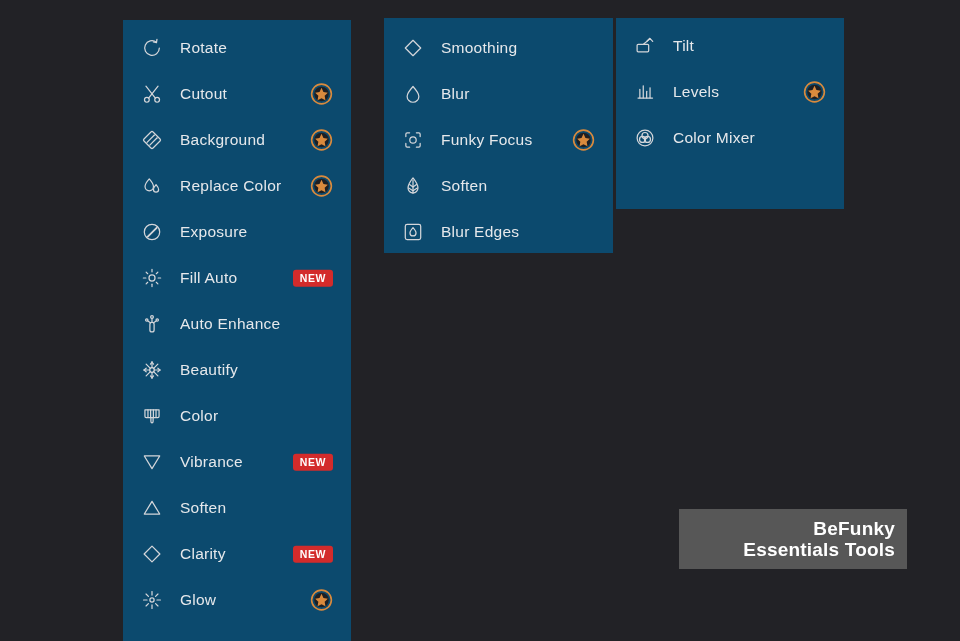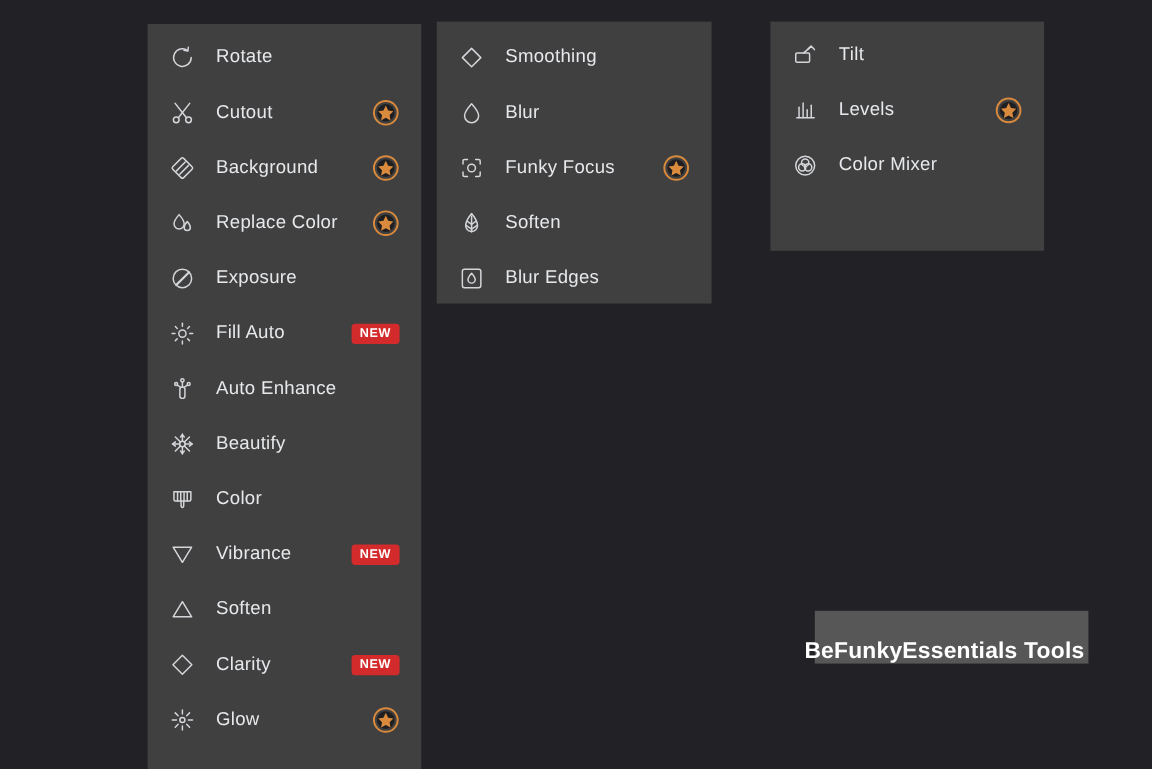--- a/index.html
+++ b/index.html
@@ -15,26 +15,26 @@
     position: relative;
   }
   .stage {
     position: absolute;
     inset: 0;
   }
 
   
   .panel {
     position: absolute;
-    background: #404040;
+    background: #0c4a6e;
     box-sizing: border-box;
   }
   #panel-1 { left: 123px; top: 20px;  width: 228px; height: 621px; }
-  #panel-2 { left: 364px; top: 18px;  width: 229px; height: 235px; }
-  #panel-3 { left: 642px; top: 18px;  width: 228px; height: 191px; }
+  #panel-2 { left: 384px; top: 18px;  width: 229px; height: 235px; }
+  #panel-3 { left: 616px; top: 18px;  width: 228px; height: 191px; }
 
   .row {
     position: relative;
     height: 46px;
     display: flex;
     align-items: center;
     padding-left: 18px;
     box-sizing: border-box;
   }
   #panel-1 .rows { padding-top: 5px; }
@@ -92,23 +92,24 @@
     display: block;
   }
   .badge-star svg { display: block; width: 23px; height: 23px; }
 
   
   #caption-box {
     position: absolute;
     left: 679px;
     top: 509px;
     width: 228px;
-    height: 44px;
+    height: 60px;
     background: #575757;
     display: flex;
+    flex-direction: column;
     align-items: flex-end;
     justify-content: center;
     padding-right: 12px;
     box-sizing: border-box;
   }
   .caption-line {
     color: #ffffff;
     font-size: 19px;
     font-weight: bold;
     line-height: 1.12;

